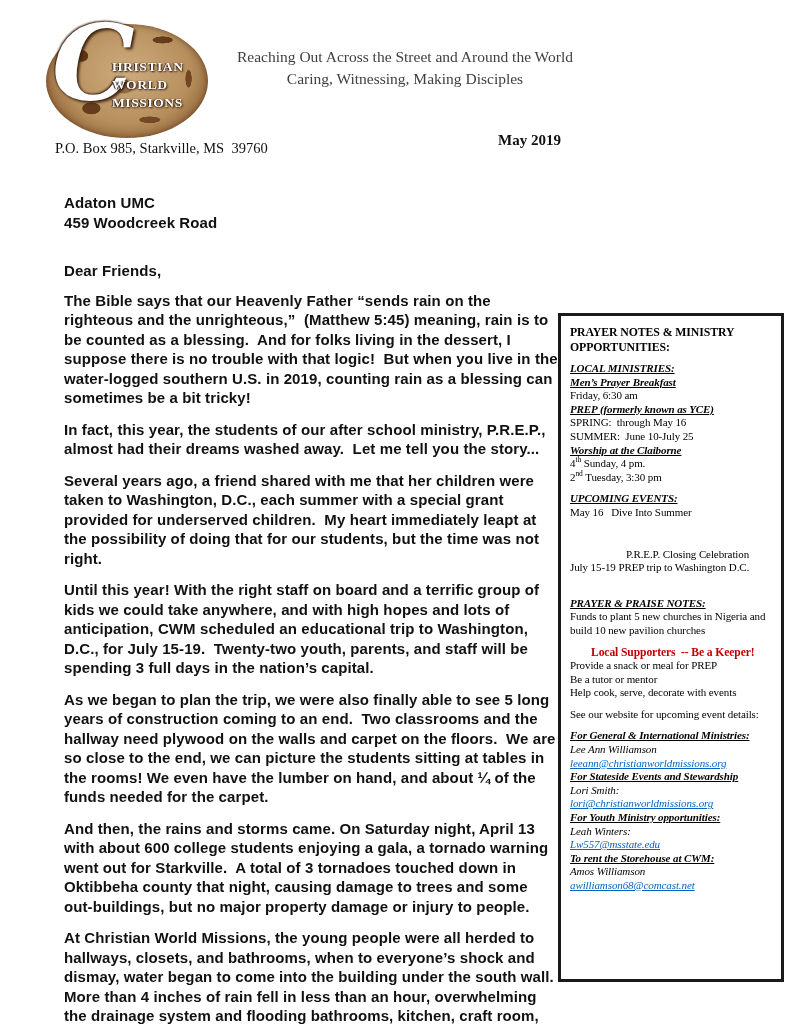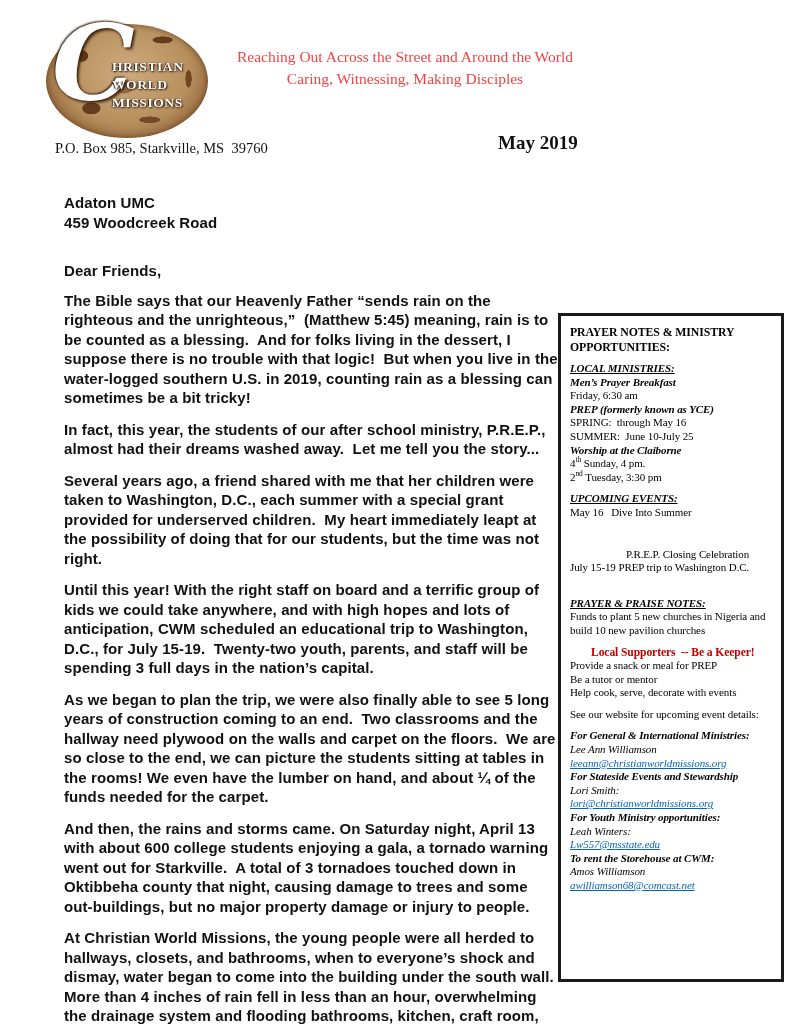--- a/index.html
+++ b/index.html
@@ -17,44 +17,44 @@
       radial-gradient(closest-side at 64% 84%, rgba(100,55,25,.8) 0 17%, transparent 19%),
       radial-gradient(closest-side at 48% 55%, rgba(110,62,28,.55) 0 12%, transparent 14%),
       radial-gradient(ellipse at 50% 42%, #cdab7e 0%, #b78f5d 55%, #8a5c33 85%, #6e4525 100%);
     box-shadow:inset 0 0 6px rgba(60,30,10,.6);}
   .logo-c{position:absolute;left:6px;top:-12px;font-family:"DejaVu Serif",serif;font-style:italic;
     font-size:104px;font-weight:bold;color:#fff;line-height:1;
     text-shadow:2px 2px 3px #3a200e,-1px -1px 2px #3a200e;}
   .logo-words{position:absolute;left:66px;top:34px;color:#fff;font-family:"Liberation Serif",serif;
     font-weight:bold;font-size:13.5px;line-height:18px;letter-spacing:.6px;
     text-shadow:1px 1px 2px #2a1608,-1px 0 1px #2a1608;}
-  .tagline{position:absolute;left:218px;top:46px;width:374px;text-align:center;color:#ef4444;
+  .tagline{position:absolute;left:218px;top:46px;width:374px;text-align:center;color:#404040;
     font-family:"Liberation Serif",serif;font-size:15.5px;line-height:22px;}
   .pobox{position:absolute;left:55px;top:140px;font-family:"Liberation Serif",serif;font-size:14.5px;
     white-space:pre-wrap;}
   .date{position:absolute;left:498px;top:132px;font-family:"Liberation Serif",serif;font-weight:bold;
-    font-size:19px;}
+    font-size:15px;}
 
   
   .main{position:absolute;left:64px;top:193px;width:497px;font-size:15px;font-weight:700;
     line-height:19.5px;letter-spacing:.1px;}
   .main p{margin:0 1px 12px 0;white-space:pre-wrap;}
   .addr div{white-space:pre-wrap;}
   .addr .gap-s{height:12px;}
   .salutation{margin:17px 0 10px 0;white-space:pre-wrap;}
 
   
   .sidebar{position:absolute;left:558px;top:313px;width:226px;height:669px;box-sizing:border-box;
     border:3px solid #1a1a1a;padding:9px 5px 4px 9px;overflow:hidden;
     font-family:"Liberation Serif",serif;font-size:11px;line-height:13.6px;letter-spacing:-.1px;
     color:#000;}
   .sidebar div{white-space:pre-wrap;overflow-wrap:break-word;}
   .sb-title{font-weight:bold;font-size:11.8px;line-height:14.5px;}
   .sb-h{font-weight:bold;font-style:italic;text-decoration:underline;}
-  .sb-bi{font-weight:bold;font-style:italic;}
+  .sb-bi{font-weight:bold;font-style:italic;text-decoration:underline;}
   .sb-i{font-style:italic;}
   .sb-red{font-weight:bold;color:#c00000;font-size:11.6px;margin-left:21px;}
   .sb-link{color:#0563c1;text-decoration:underline;font-style:italic;cursor:pointer;}
   .sb-indent{padding-left:56px;margin-top:28px;}
   .sb-gap{height:8px;}
   .sb-gap-lg{height:22px;}
   sup{font-size:7.5px;line-height:0;}
 </style>
 </head>
 <body>

